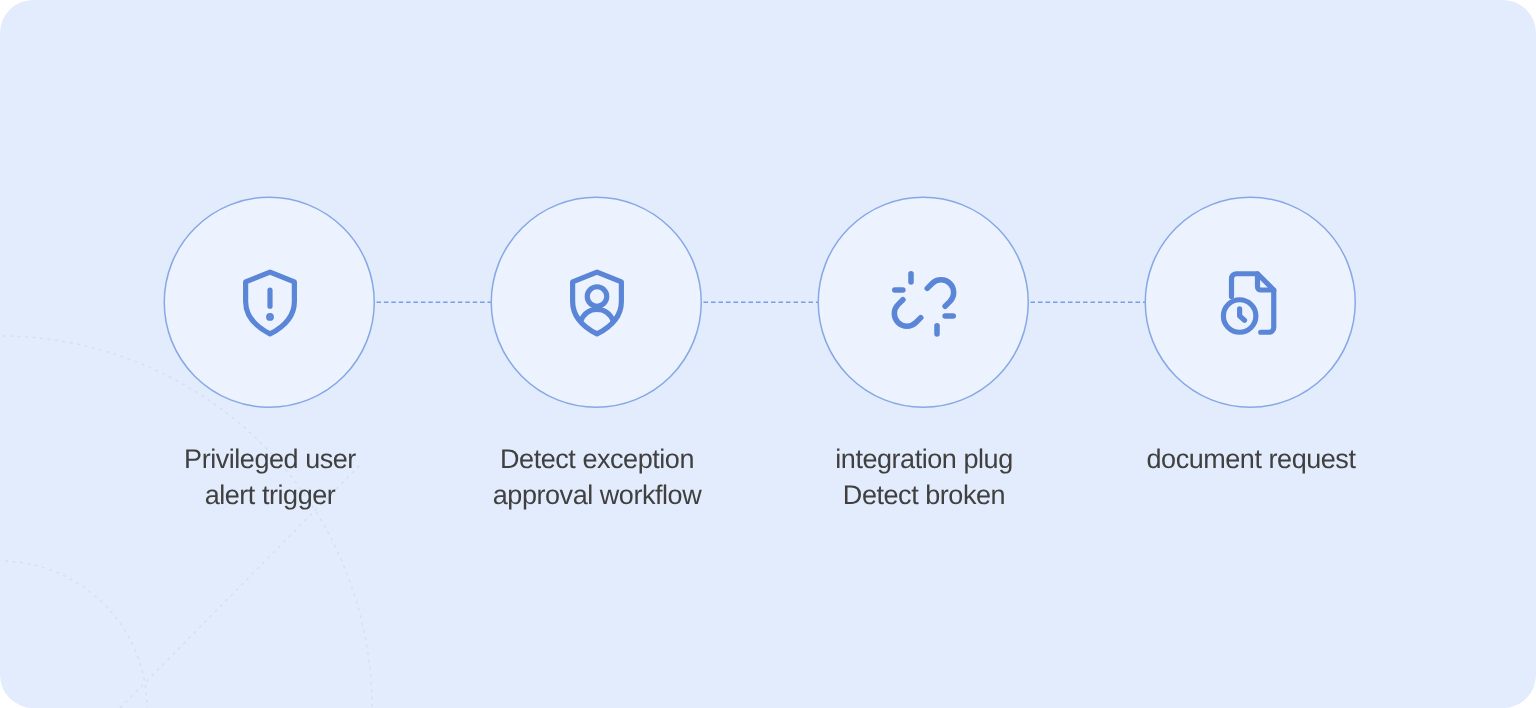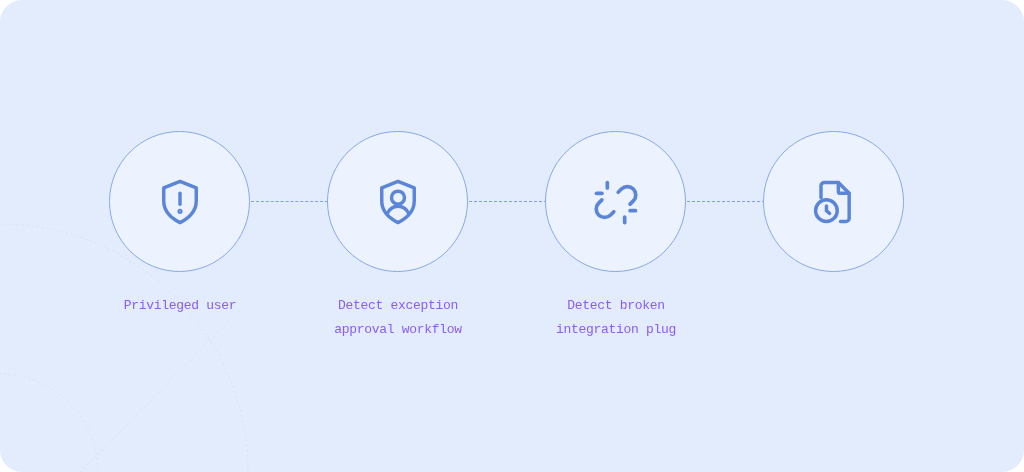--- a/index.html
+++ b/index.html
@@ -14,21 +14,21 @@
   }
   .step { position:absolute; top:131px; width:220px; }
   .circle {
     position:absolute; left:39px; top:0; width:141px; height:141px; border-radius:50%;
     background:#edf3fe; border:1.5px solid #86a8e6; box-sizing:border-box;
     display:flex; align-items:center; justify-content:center;
   }
   .circle svg { width:52px; height:52px; }
   .label {
     position:absolute; left:0; top:163px; width:220px; text-align:center;
-    font-size:13px; line-height:24px; color:#8b5cf6; letter-spacing:-0.3px;font-family:Liberation Mono, monospace;
+    font-size:18px; line-height:24px; color:#404040; letter-spacing:-0.3px;
   }
   .label span { display:block; }
 </style>
 </head>
 <body>
 
 <div class="panel">
   <svg class="deco" viewBox="0 0 1024 472">
     <circle cx="0" cy="472" r="248" fill="none" stroke="#d6e0ef" stroke-width="1" stroke-dasharray="2 3"></circle>
     <circle cx="0" cy="472" r="98" fill="none" stroke="#d6e0ef" stroke-width="1" stroke-dasharray="2 3"></circle>
@@ -42,20 +42,21 @@
   <div class="step" style="left:70px;">
     <div class="circle">
       <svg viewBox="0 0 24 24" fill="none" stroke="#5b86d8" stroke-width="1.6" stroke-linecap="round" stroke-linejoin="round">
         <path d="M12 2.5 L19.5 5.5 V11.5 C19.5 16 16.3 19.3 12 21.5 C7.7 19.3 4.5 16 4.5 11.5 V5.5 Z"></path>
         <line x1="12" y1="8" x2="12" y2="13"></line>
         <circle cx="12" cy="16.3" r="0.4" fill="#5b86d8"></circle>
       </svg>
     </div>
     <div class="label">
       <span>Privileged user</span>
+      <span>alert trigger</span>
     </div>
   </div>
 
   <div class="step" style="left:288px;">
     <div class="circle">
       <svg viewBox="0 0 24 24" fill="none" stroke="#5b86d8" stroke-width="1.6" stroke-linecap="round" stroke-linejoin="round">
         <path d="M12 2.5 L19.5 5.5 V11.5 C19.5 16 16.3 19.3 12 21.5 C7.7 19.3 4.5 16 4.5 11.5 V5.5 Z"></path>
         <circle cx="12" cy="10" r="3"></circle>
         <path d="M7 17.5 C8 15.2 9.8 14 12 14 C14.2 14 16 15.2 17 17.5"></path>
       </svg>
@@ -71,30 +72,31 @@
       <svg viewBox="0 0 24 24" fill="none" stroke="#5b86d8" stroke-width="1.7" stroke-linecap="round" stroke-linejoin="round">
         <path d="M13 7.5 L14.5 6 C16 4.5 18.5 4.5 20 6 C21.5 7.5 21.5 10 20 11.5 L18.5 13"></path>
         <path d="M11 16.5 L9.5 18 C8 19.5 5.5 19.5 4 18 C2.5 16.5 2.5 14 4 12.5 L5.5 11"></path>
         <line x1="8" y1="3" x2="8" y2="5.5"></line>
         <line x1="3" y1="8" x2="5.5" y2="8"></line>
         <line x1="16" y1="19" x2="16" y2="21.5"></line>
         <line x1="18.5" y1="16" x2="21" y2="16"></line>
       </svg>
     </div>
     <div class="label">
+      <span>integration plug</span>
       <span>Detect broken</span>
-      <span>integration plug</span>
     </div>
   </div>
 
   <div class="step" style="left:724px;">
     <div class="circle">
       <svg viewBox="0 0 24 24" fill="none" stroke="#5b86d8" stroke-width="1.6" stroke-linecap="round" stroke-linejoin="round">
         <path d="M6 10 V4.5 C6 3.7 6.7 3 7.5 3 H14 L19 8 V19.5 C19 20.3 18.3 21 17.5 21 H15"></path>
         <path d="M14 3 V7 C14 7.6 14.4 8 15 8 H19"></path>
         <circle cx="8.5" cy="16" r="5"></circle>
         <path d="M8.5 13.8 V16 L10 17.3"></path>
       </svg>
     </div>
     <div class="label">
+      <span>document request</span>
     </div>
   </div>
 </div>
 
 </body></html>

